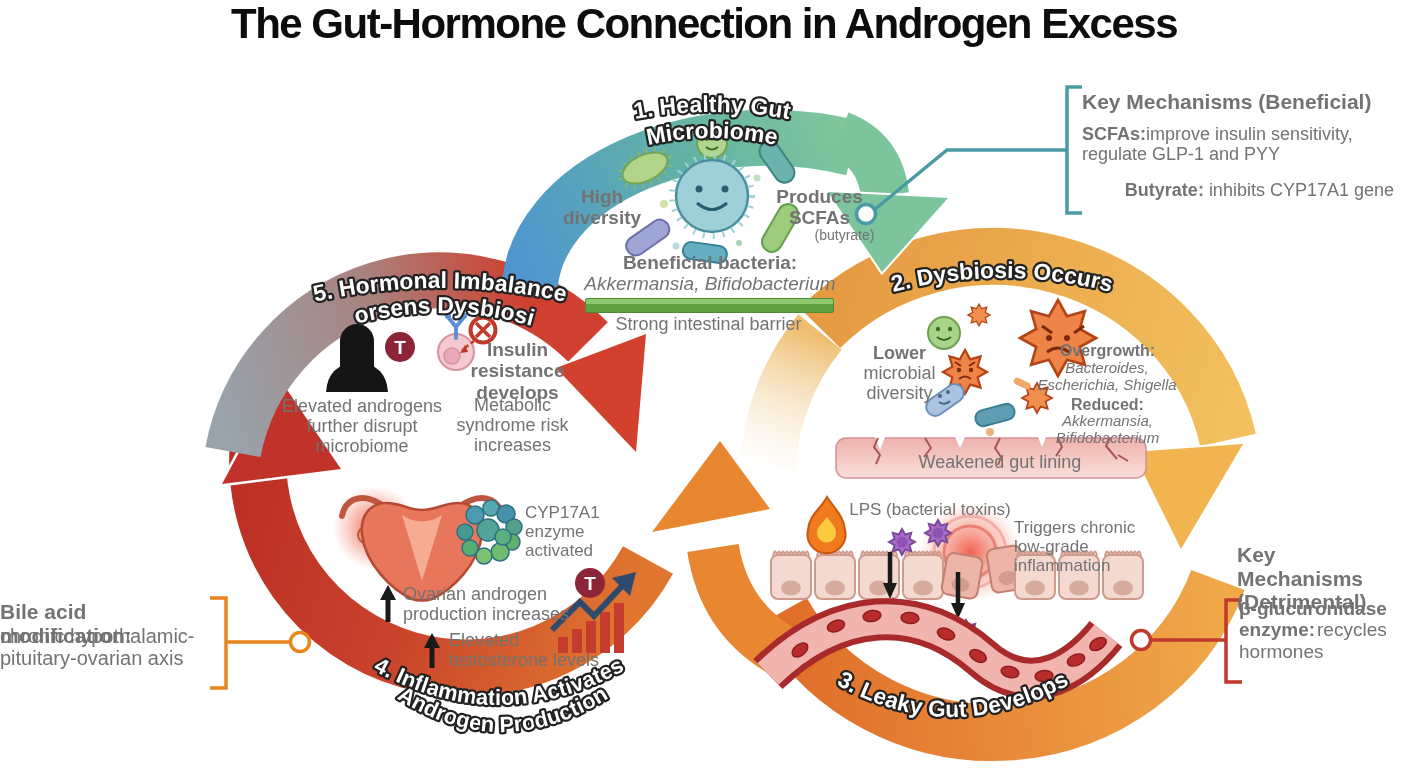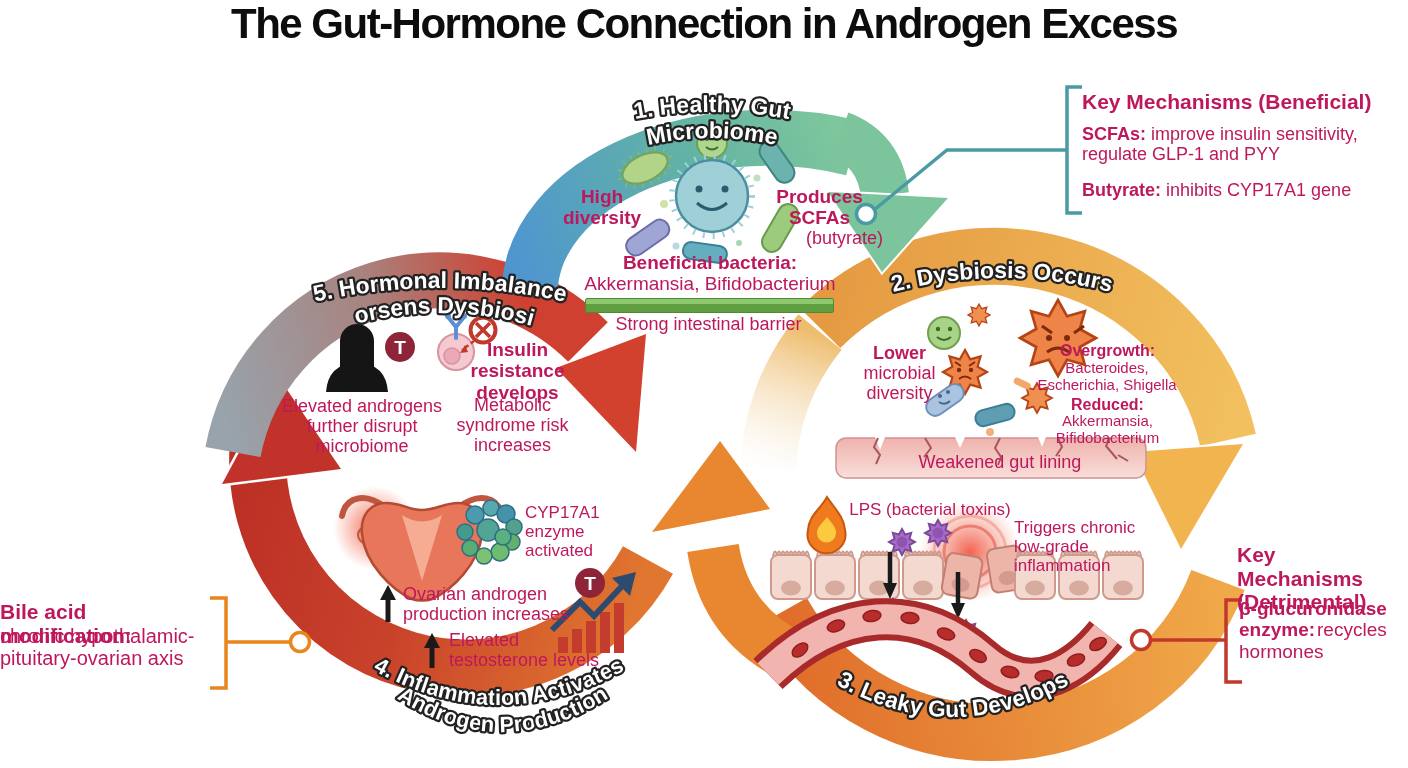--- a/index.html
+++ b/index.html
@@ -1,24 +1,24 @@
 <!DOCTYPE html>
 <html><head>
 <meta charset="utf-8">
 <style>
   html,body{margin:0;padding:0;background:#fff;}
   #stage{position:relative;width:1408px;height:768px;background:#fff;overflow:hidden;
          font-family:"Liberation Sans",sans-serif;}
   #art{position:absolute;left:0;top:0;}
-  .txt{position:absolute;color:#be185d;line-height:1.12;white-space:pre-line;
+  .txt{position:absolute;color:#737373;line-height:1.12;white-space:pre-line;
        font-family:"Liberation Sans",sans-serif;}
   .center{text-align:center}
   .right{text-align:left}
   .bold{font-weight:bold}
-  .ital{}
+  .ital{font-style:italic}
   .arcT{font-family:"Liberation Sans",sans-serif;font-weight:bold;fill:#fff;
         stroke:#222;stroke-width:4.5px;paint-order:stroke;stroke-linejoin:round;}
   .tbadge{font-family:"Liberation Sans",sans-serif;font-weight:bold;fill:#fff;text-anchor:middle;}
   .pagetitle{left:0;top:0;width:1408px;text-align:center;font-size:42px;font-weight:bold;
              letter-spacing:-1.5px;color:#0d0d0d;}
   .greenbar{position:absolute;left:585px;top:298px;width:247px;height:13px;border-radius:2px;
             background:linear-gradient(#8ec96f 0 35%,#5f9e41 35% 100%);border:1px solid #4e8a36;}
 </style>
 </head>
 <body>
@@ -308,21 +308,21 @@
     <text class="arcT" font-size="22"><textPath href="#tp4b" startOffset="50%" text-anchor="middle">Androgen Production</textPath></text>
   </g>
 </svg>
 
 <div class="txt pagetitle">The Gut-Hormone Connection in Androgen Excess</div>
 
 <div class="txt center bold" style="left:552px;top:186px;width:100px;font-size:19px;">High
 diversity</div>
 <div class="txt center bold" style="left:762px;top:186px;width:115px;font-size:19px;">Produces
 SCFAs</div>
-<div class="txt center" style="left:762px;top:228px;width:115px;font-size:18px;padding-left:25px;">(butyrate)</div>
+<div class="txt center" style="left:762px;top:228px;width:115px;font-size:14px;padding-left:25px;">(butyrate)</div>
 <div class="txt center bold" style="left:580px;top:252px;width:260px;font-size:19px;">Beneficial bacteria:</div>
 <div class="txt center ital" style="left:565px;top:273px;width:290px;font-size:19px;">Akkermansia, Bifidobacterium</div>
 <div class="greenbar"></div>
 <div class="txt center" style="left:585px;top:314px;width:247px;font-size:18px;">Strong intestinal barrier</div>
 
 <div class="txt center" style="left:852px;top:343px;width:95px;font-size:18px;"><span class="bold">Lower</span><span style="display:block;">microbial
 diversity</span></div>
 <div class="txt center bold" style="left:1035px;top:342px;width:145px;font-size:16px;">Overgrowth:</div>
 <div class="txt center ital" style="left:1028px;top:360px;width:158px;font-size:15px;">Bacteroides,
 Escherichia, Shigella</div>
@@ -348,22 +348,22 @@
 further disrupt
 microbiome</div>
 <div class="txt center bold" style="left:455px;top:339px;width:125px;font-size:19px;">Insulin
 resistance
 develops</div>
 <div class="txt center" style="left:445px;top:395px;width:135px;font-size:18px;">Metabolic
 syndrome risk
 increases</div>
 
 <div class="txt bold" style="left:1082px;top:90px;width:320px;font-size:21px;">Key Mechanisms (Beneficial)</div>
-<div class="txt" style="left:1082px;top:124px;width:312px;font-size:18px;"><span class="bold" style="margin-right:5px;">SCFAs:</span><span>improve insulin sensitivity, regulate GLP-1 and PYY</span></div>
-<div class="txt" style="left:1082px;top:180px;width:312px;font-size:18px;"><span class="bold" style="margin-right:5px;">Butyrate:</span><span>inhibits CYP17A1 gene</span></div>
+<div class="txt" style="left:1082px;top:124px;width:312px;font-size:18px;"><span class="bold" style="">SCFAs:</span><span>improve insulin sensitivity, regulate GLP-1 and PYY</span></div>
+<div class="txt" style="left:1082px;top:180px;width:312px;font-size:18px;text-align:right;"><span class="bold" style="margin-right:5px;">Butyrate:</span><span>inhibits CYP17A1 gene</span></div>
 
 <div class="txt bold" style="left:1237px;top:543px;width:170px;font-size:21px;">Key Mechanisms
 (Detrimental)</div>
 <div class="txt" style="left:1239px;top:598px;width:172px;font-size:19px;"><span class="bold" style="margin-right:2px;">β-glucuronidase enzyme:</span><span>recycles hormones</span></div>
 
 <div class="txt right bold" style="left:0px;top:600px;width:216px;font-size:21px;">Bile acid modification:</div>
 <div class="txt right" style="left:0px;top:625px;width:216px;font-size:20px;">chronic hypothalamic-
 pituitary-ovarian axis</div>
 
 </div>

